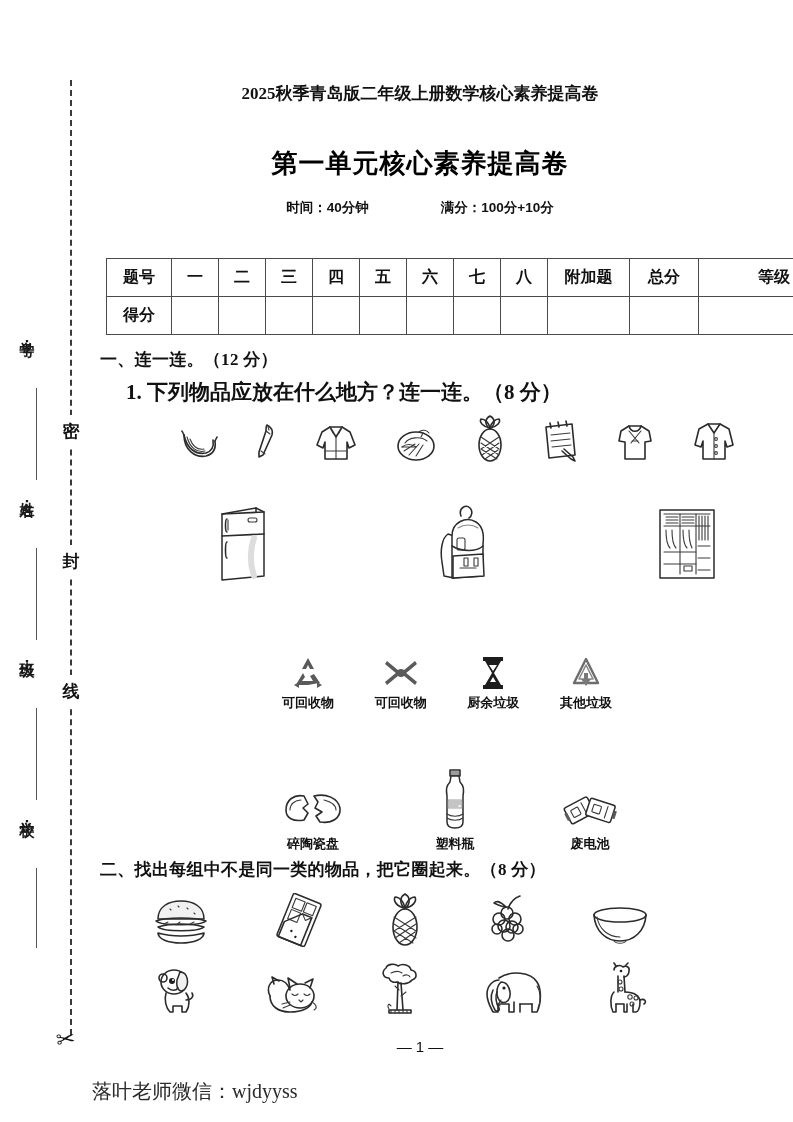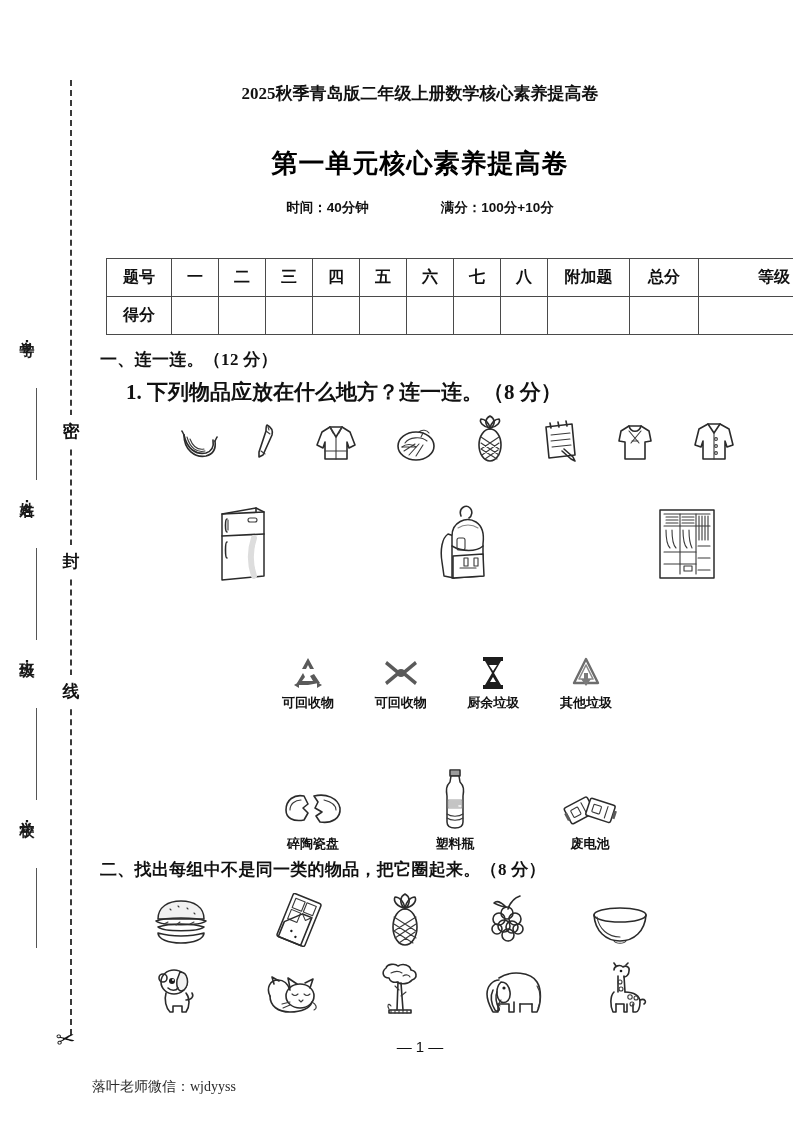--- a/index.html
+++ b/index.html
@@ -231,21 +231,21 @@
     width: 640px;
     text-align: center;
     font-family: "Liberation Sans", "DejaVu Sans", sans-serif;
     font-size: 15px;
     color: #111;
   }
   .watermark {
     position: absolute;
     left: -8px;
     top: 1078px;
-    font-size: 14px;
+    font-size: 20px;
     font-family: "Liberation Serif", "DejaVu Serif", serif;
     color: #2a2a2a;
   }
 </style>
 </head>
 <body>
 
 <div id="seal-margin">
   <div class="dashed-line"></div>
 

